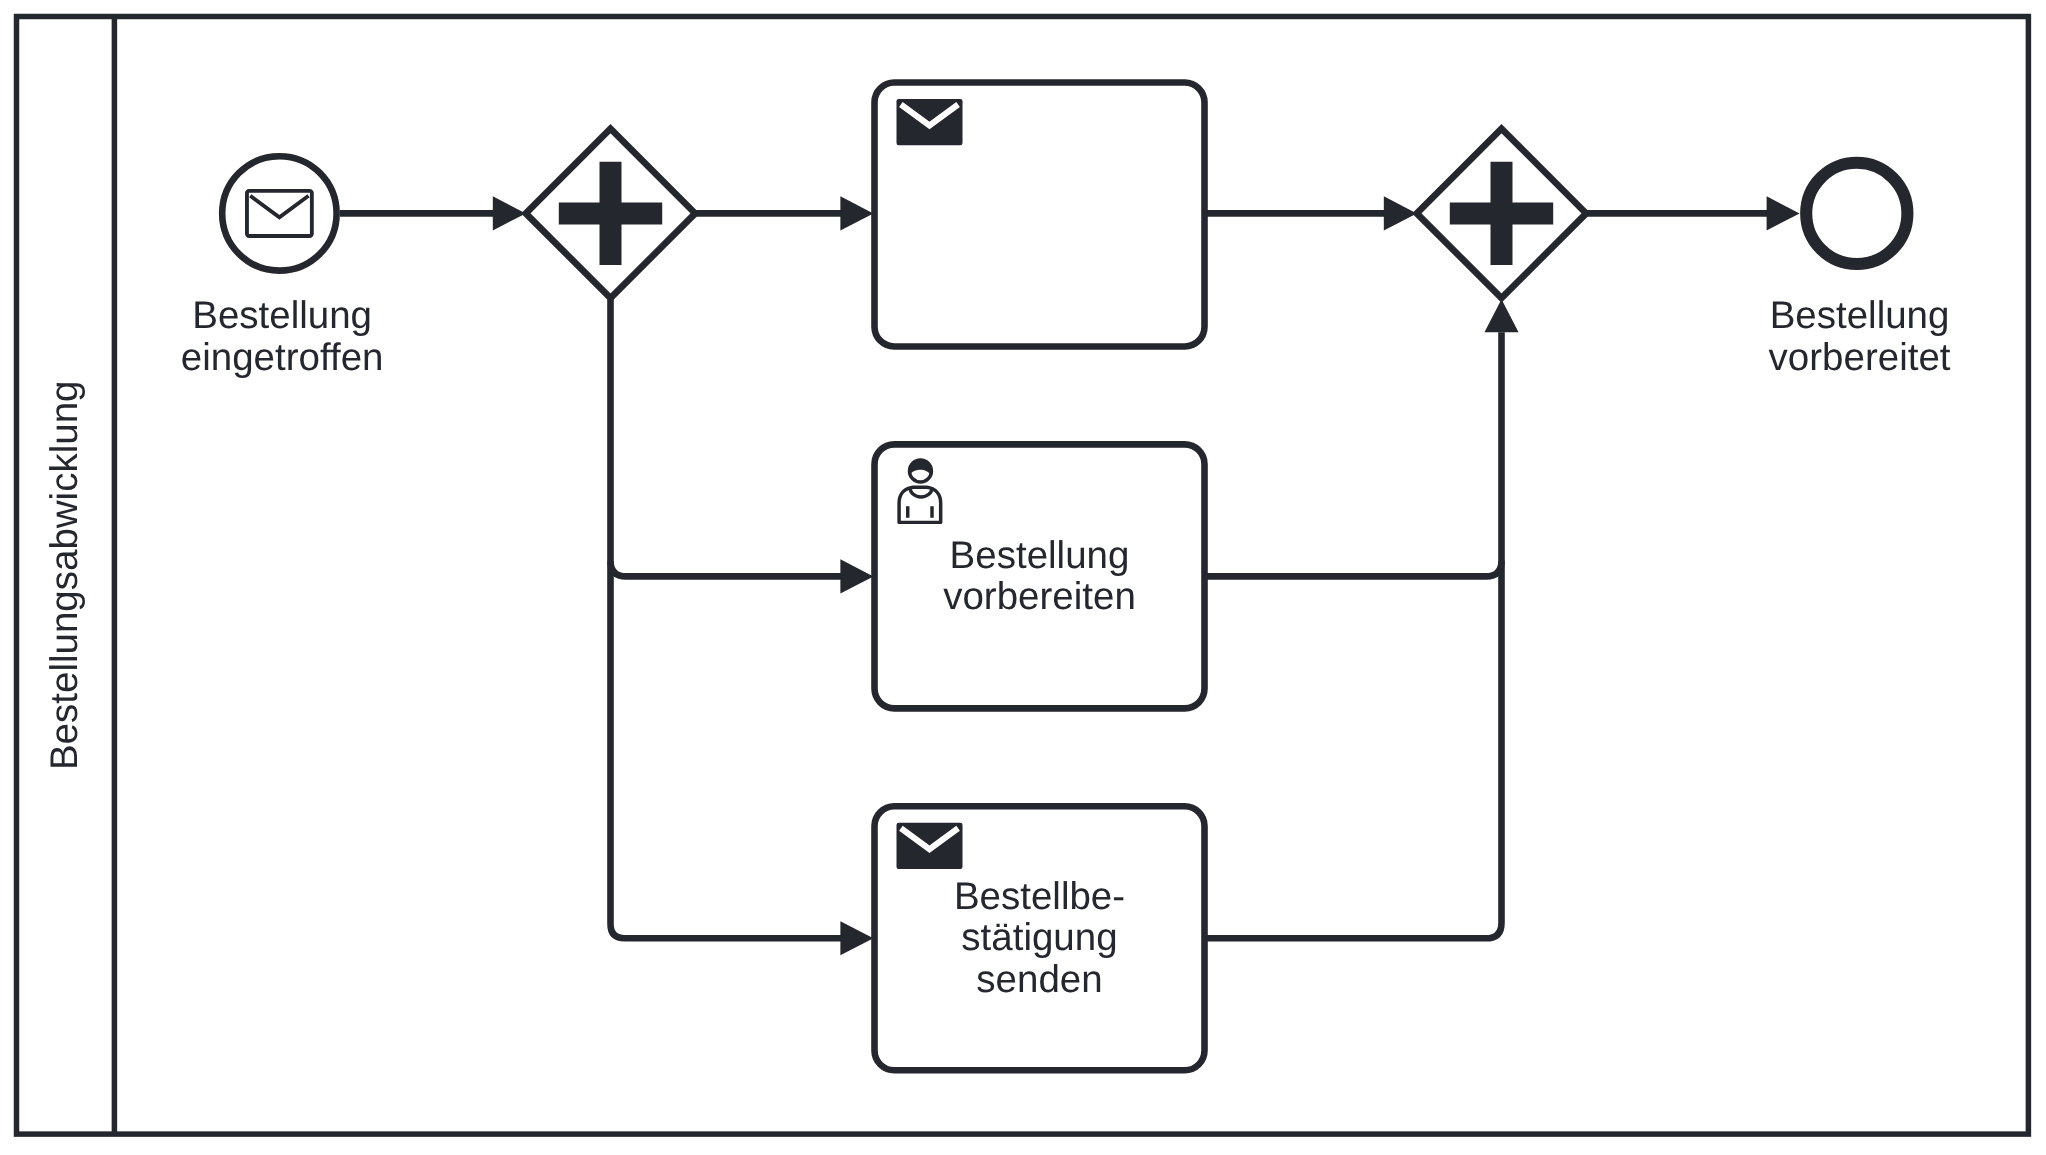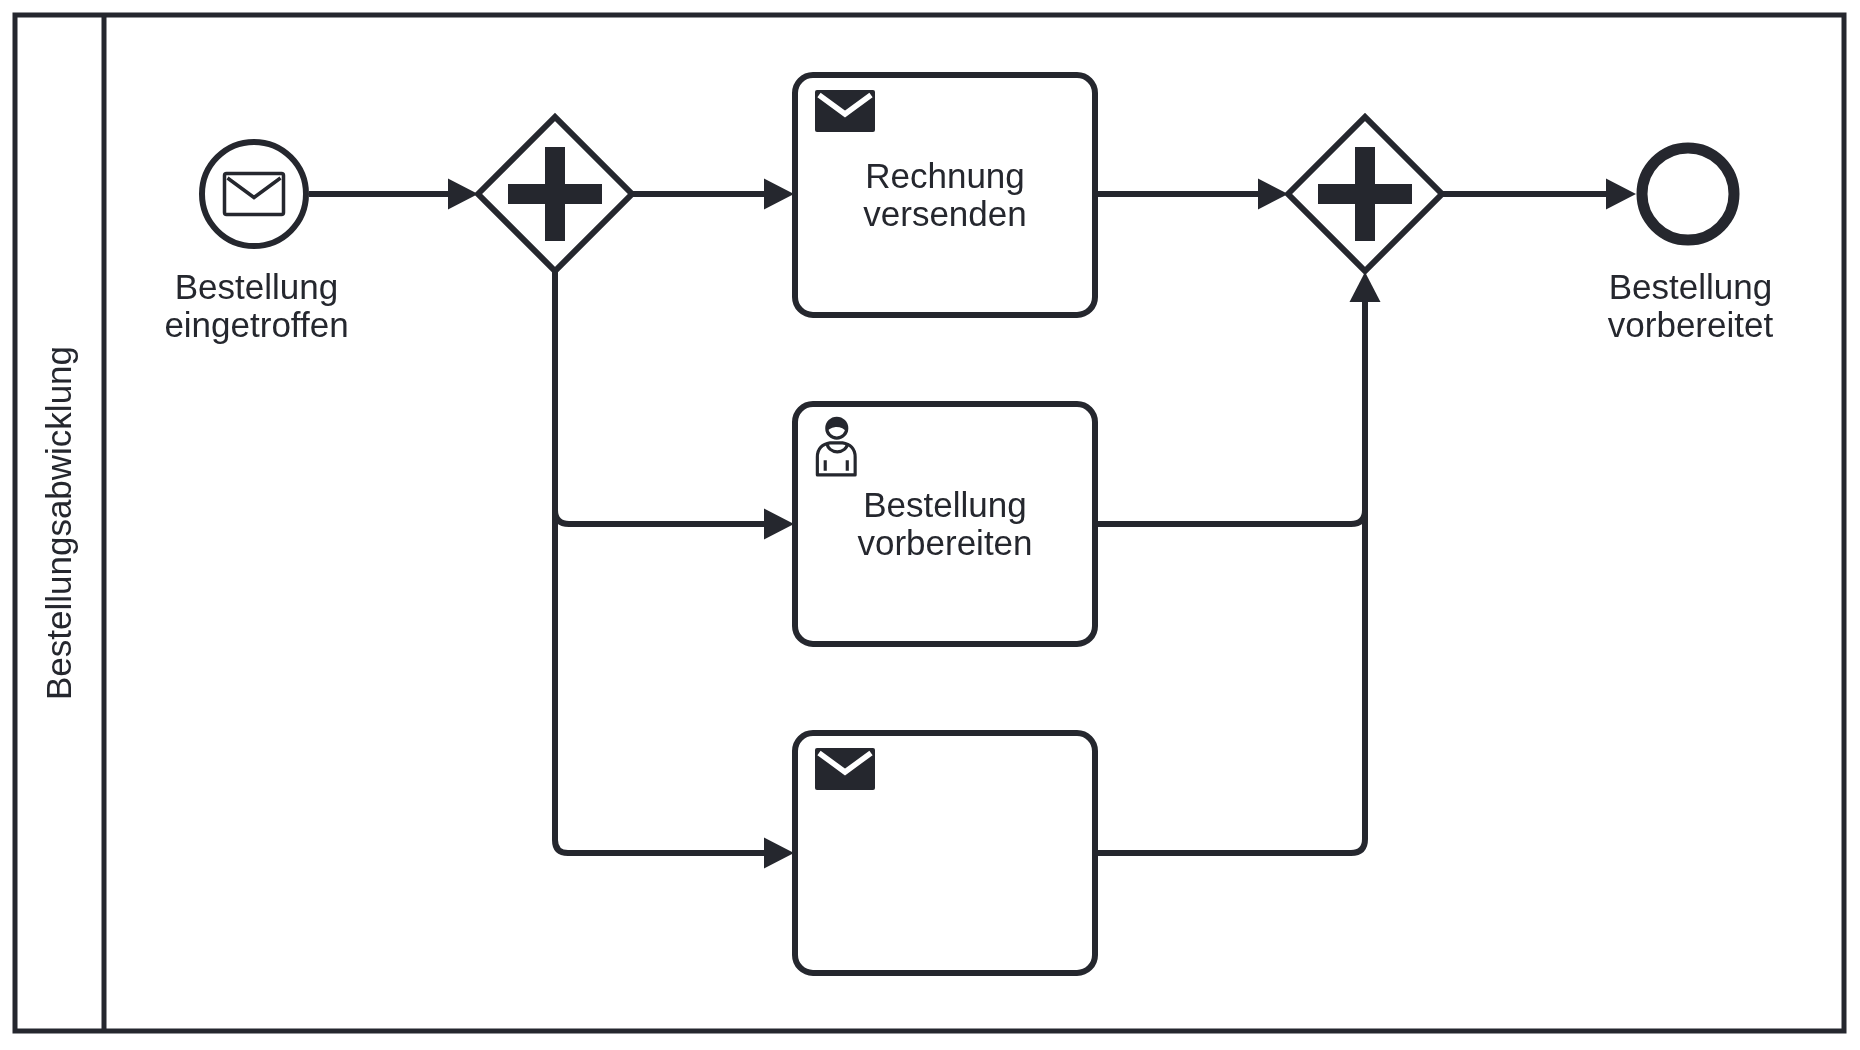--- a/index.html
+++ b/index.html
@@ -112,22 +112,23 @@
     <path d="M1318,184 h37 v-37 h20 v37 h37 v20 h-37 v37 h-20 v-37 h-37 Z" class="solid"></path>
 
     <circle cx="1688" cy="194" r="46" class="shape" stroke-width="11"></circle>
   </svg>
 
   <div class="lbl pool-lbl">Bestellungsabwicklung</div>
 
   <div class="lbl" style="left:104px; top:268px; width:305px;">Bestellung
 eingetroffen</div>
 
-  <div class="lbl task-lbl" style="top:75px;">Rechnung
-versenden</div>
 
   <div class="lbl task-lbl" style="top:404px;">Bestellung
 vorbereiten</div>
 
+  <div class="lbl task-lbl" style="top:733px;">Bestellbe-
+stätigung
+senden</div>
 
   <div class="lbl" style="left:1538px; top:268px; width:305px;">Bestellung
 vorbereitet</div>
 </div>
 
 </body></html>

